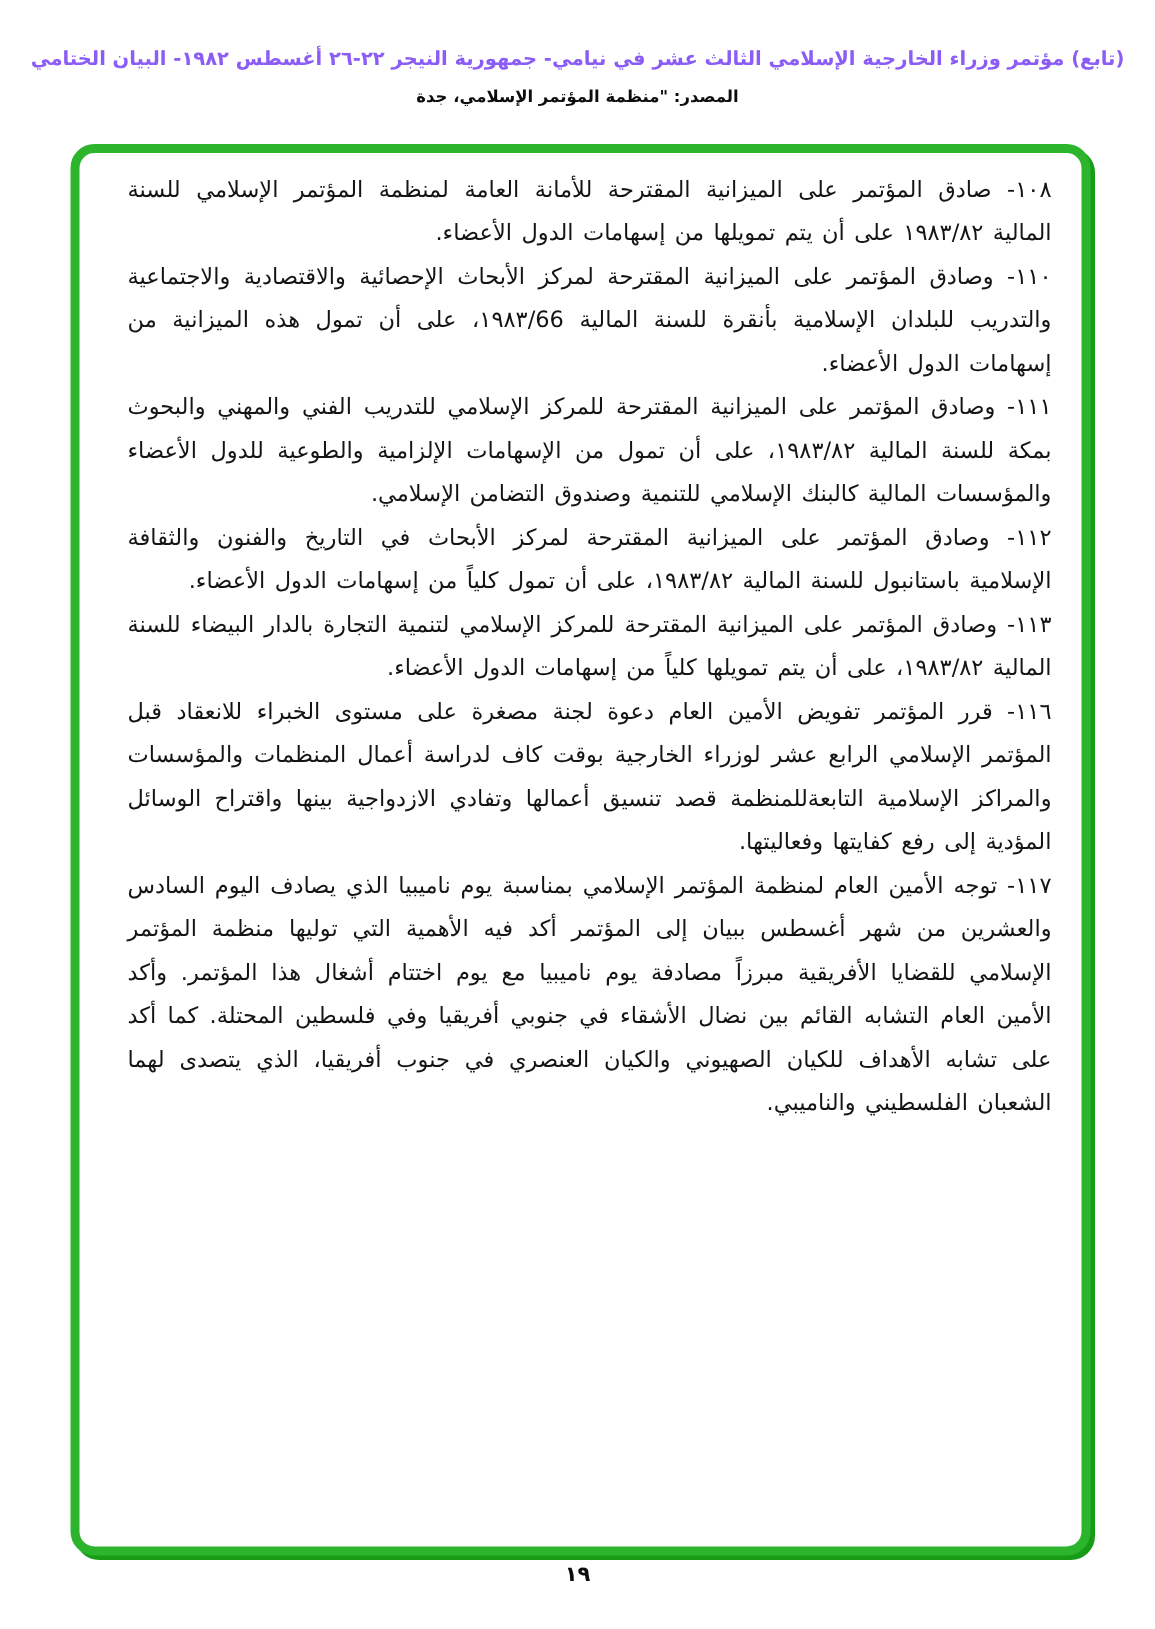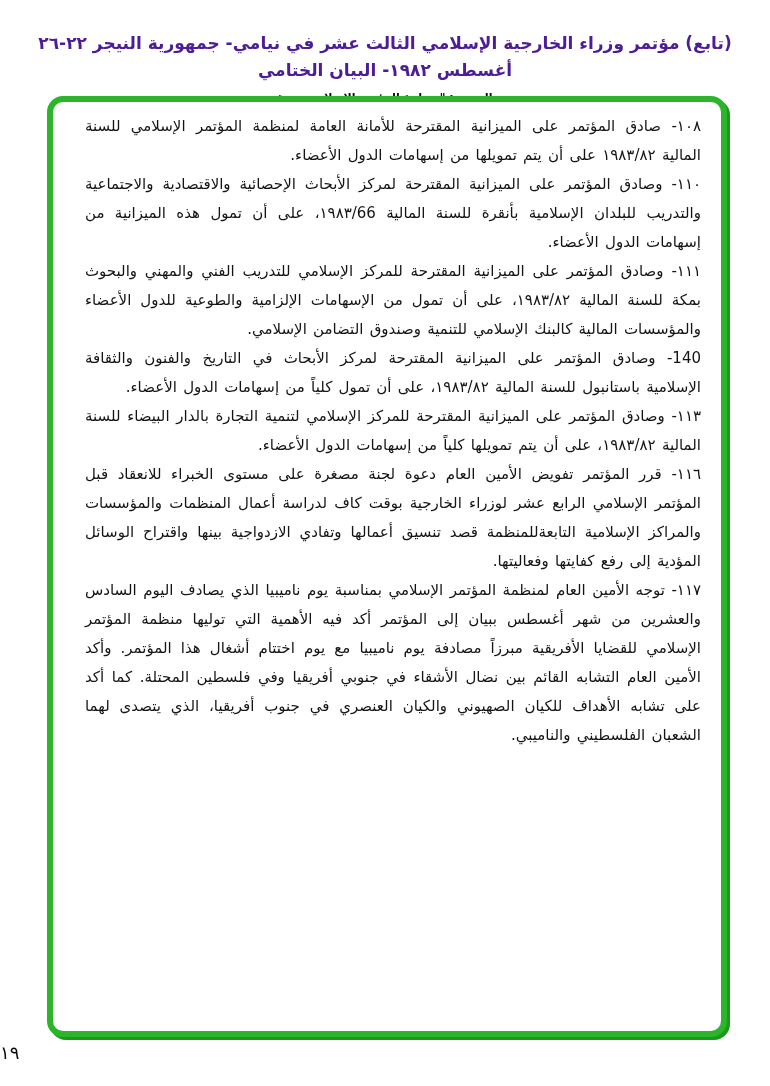--- a/index.html
+++ b/index.html
@@ -15,23 +15,23 @@
   .header {
     position: absolute;
     top: 30px;
     left: 14px;
     right: 14px;
     direction: rtl;
     text-align: center;
   }
   .doc-title {
     font-weight: bold;
-    font-size: 17px;
+    font-size: 13px;
     line-height: 1.6;
-    color: #4c1d95;
+    color: #8b5cf6;
     letter-spacing: 0px;
   }
   .doc-source {
     font-weight: bold;
     font-size: 11px;
     margin-top: 7px;
     color: #0d0d0d;
   }
   .text-frame {
     position: absolute;
@@ -55,42 +55,42 @@
     text-align: justify;
     text-justify: inter-word;
     word-spacing: 1.5px;
     color: #141414;
   }
   .page-number {
     position: absolute;
     top: 1042px;
     left: 0;
     right: 0;
-    text-align: left;
-    font-weight: normal;
-    font-size: 18px;
+    text-align: center;
+    font-weight: bold;
+    font-size: 14px;
     direction: rtl;
     color: #0d0d0d;
   }
 </style>
 </head>
 <body>
 
 <div class="page">
 
   <div class="header">
     <div class="doc-title">(تابع) مؤتمر وزراء الخارجية الإسلامي الثالث عشر في نيامي- جمهورية النيجر ٢٢-٢٦ أغسطس ١٩٨٢- البيان الختامي</div>
     <div class="doc-source">المصدر: "منظمة المؤتمر الإسلامي، جدة</div>
   </div>
 
   <div class="text-frame">
     <p class="para">١٠٨- صادق المؤتمر على الميزانية المقترحة للأمانة العامة لمنظمة المؤتمر الإسلامي للسنة المالية ١٩٨٣/٨٢ على أن يتم تمويلها من إسهامات الدول الأعضاء.</p>
     <p class="para">١١٠- وصادق المؤتمر على الميزانية المقترحة لمركز الأبحاث الإحصائية والاقتصادية والاجتماعية والتدريب للبلدان الإسلامية بأنقرة للسنة المالية ١٩٨٣/66، على أن تمول هذه الميزانية من إسهامات الدول الأعضاء.</p>
     <p class="para">١١١- وصادق المؤتمر على الميزانية المقترحة للمركز الإسلامي للتدريب الفني والمهني والبحوث بمكة للسنة المالية ١٩٨٣/٨٢، على أن تمول من الإسهامات الإلزامية والطوعية للدول الأعضاء والمؤسسات المالية كالبنك الإسلامي للتنمية وصندوق التضامن الإسلامي.</p>
-    <p class="para">140- وصادق المؤتمر على الميزانية المقترحة لمركز الأبحاث في التاريخ والفنون والثقافة الإسلامية باستانبول للسنة المالية ١٩٨٣/٨٢، على أن تمول كلياً من إسهامات الدول الأعضاء.</p>
+    <p class="para">١١٢- وصادق المؤتمر على الميزانية المقترحة لمركز الأبحاث في التاريخ والفنون والثقافة الإسلامية باستانبول للسنة المالية ١٩٨٣/٨٢، على أن تمول كلياً من إسهامات الدول الأعضاء.</p>
     <p class="para">١١٣- وصادق المؤتمر على الميزانية المقترحة للمركز الإسلامي لتنمية التجارة بالدار البيضاء للسنة المالية ١٩٨٣/٨٢، على أن يتم تمويلها كلياً من إسهامات الدول الأعضاء.</p>
     <p class="para">١١٦- قرر المؤتمر تفويض الأمين العام دعوة لجنة مصغرة على مستوى الخبراء للانعقاد قبل المؤتمر الإسلامي الرابع عشر لوزراء الخارجية بوقت كاف لدراسة أعمال المنظمات والمؤسسات والمراكز الإسلامية التابعةللمنظمة قصد تنسيق أعمالها وتفادي الازدواجية بينها واقتراح الوسائل المؤدية إلى رفع كفايتها وفعاليتها.</p>
     <p class="para">١١٧- توجه الأمين العام لمنظمة المؤتمر الإسلامي بمناسبة يوم ناميبيا الذي يصادف اليوم السادس والعشرين من شهر أغسطس ببيان إلى المؤتمر أكد فيه الأهمية التي توليها منظمة المؤتمر الإسلامي للقضايا الأفريقية مبرزاً مصادفة يوم ناميبيا مع يوم اختتام أشغال هذا المؤتمر. وأكد الأمين العام التشابه القائم بين نضال الأشقاء في جنوبي أفريقيا وفي فلسطين المحتلة. كما أكد على تشابه الأهداف للكيان الصهيوني والكيان العنصري في جنوب أفريقيا، الذي يتصدى لهما الشعبان الفلسطيني والناميبي.</p>
   </div>
 
   <div class="page-number">١٩</div>
 
 </div>
 
 </body></html>

